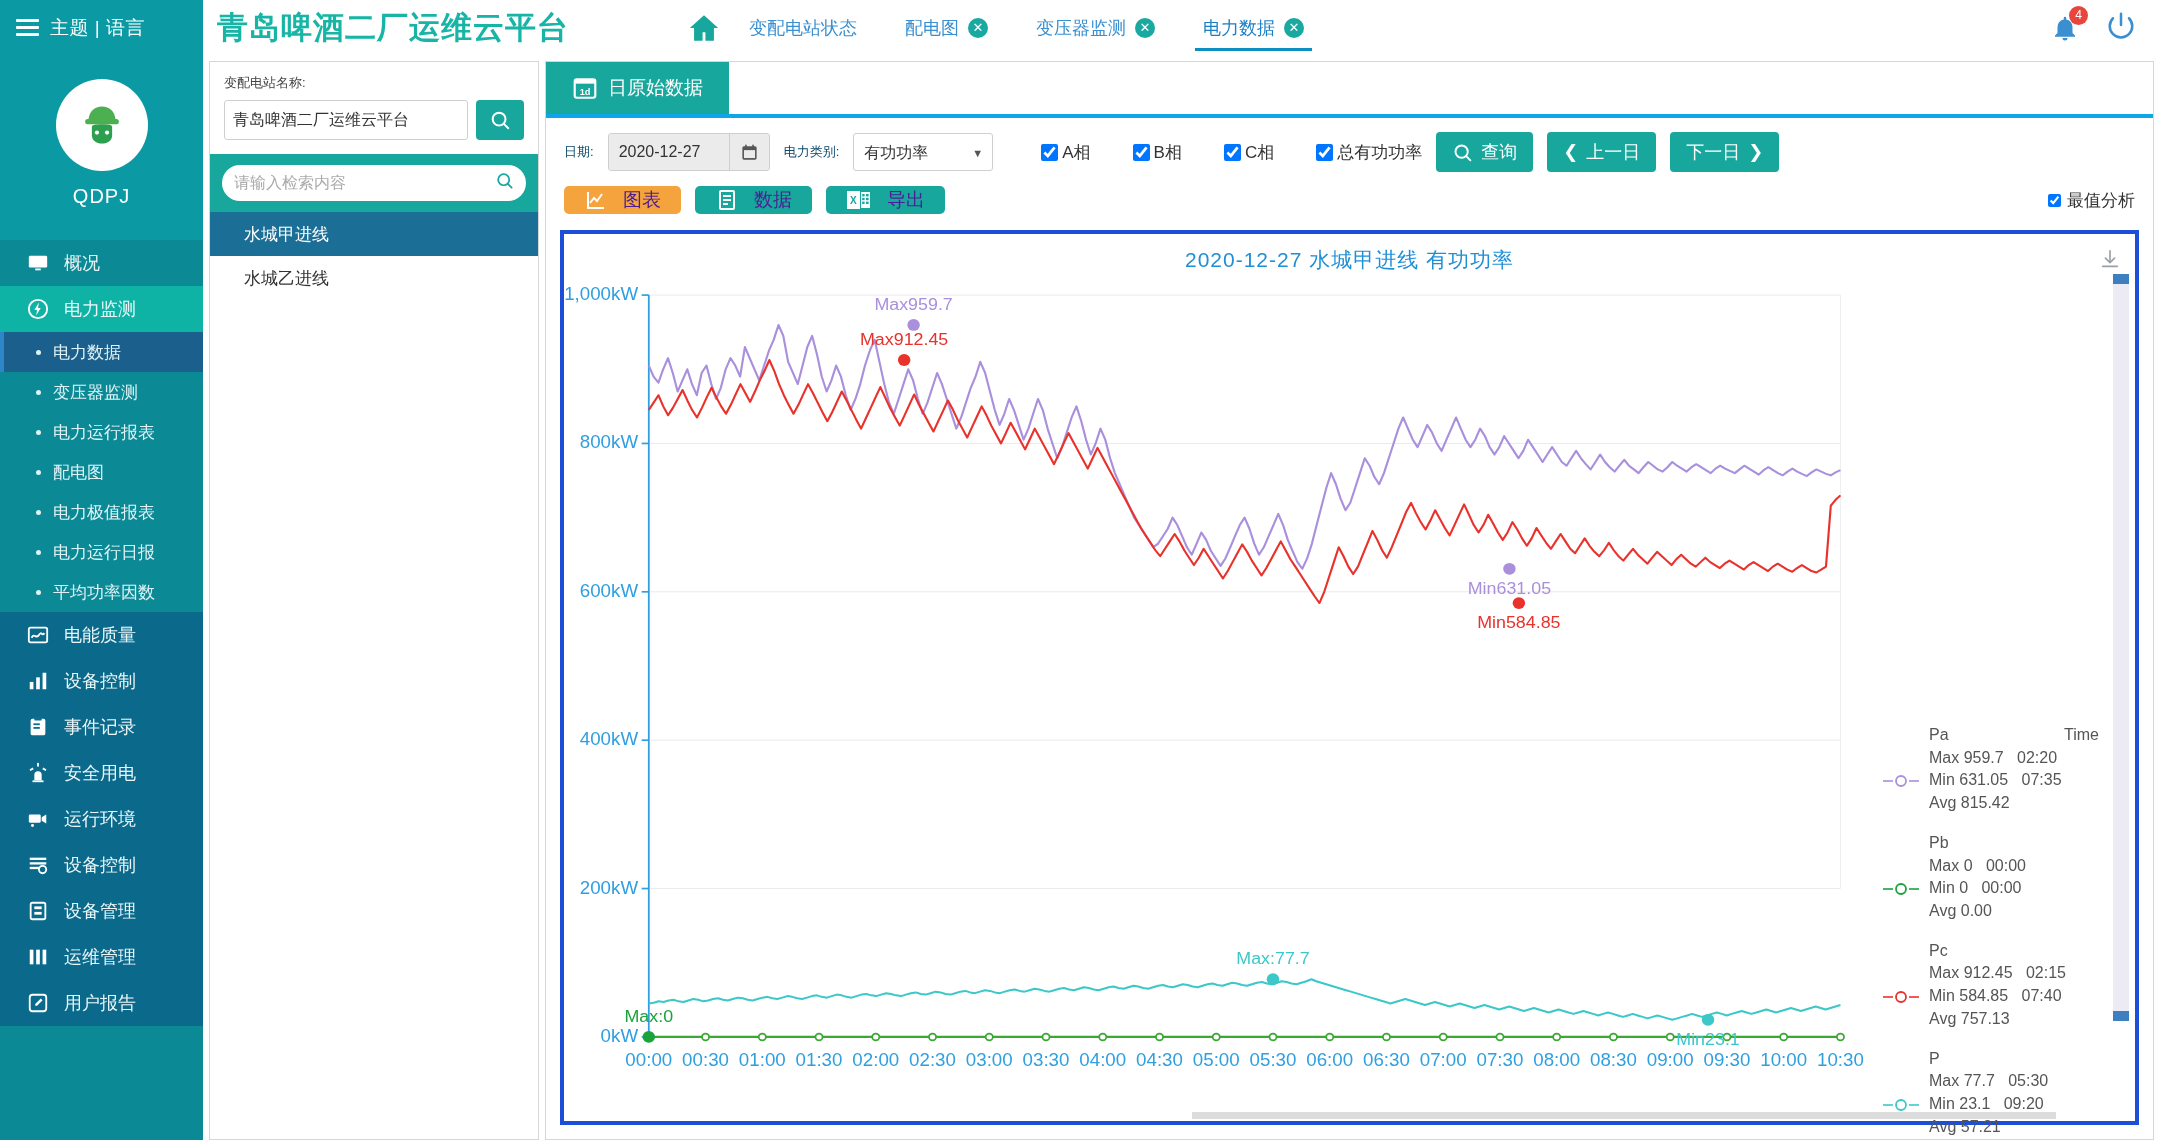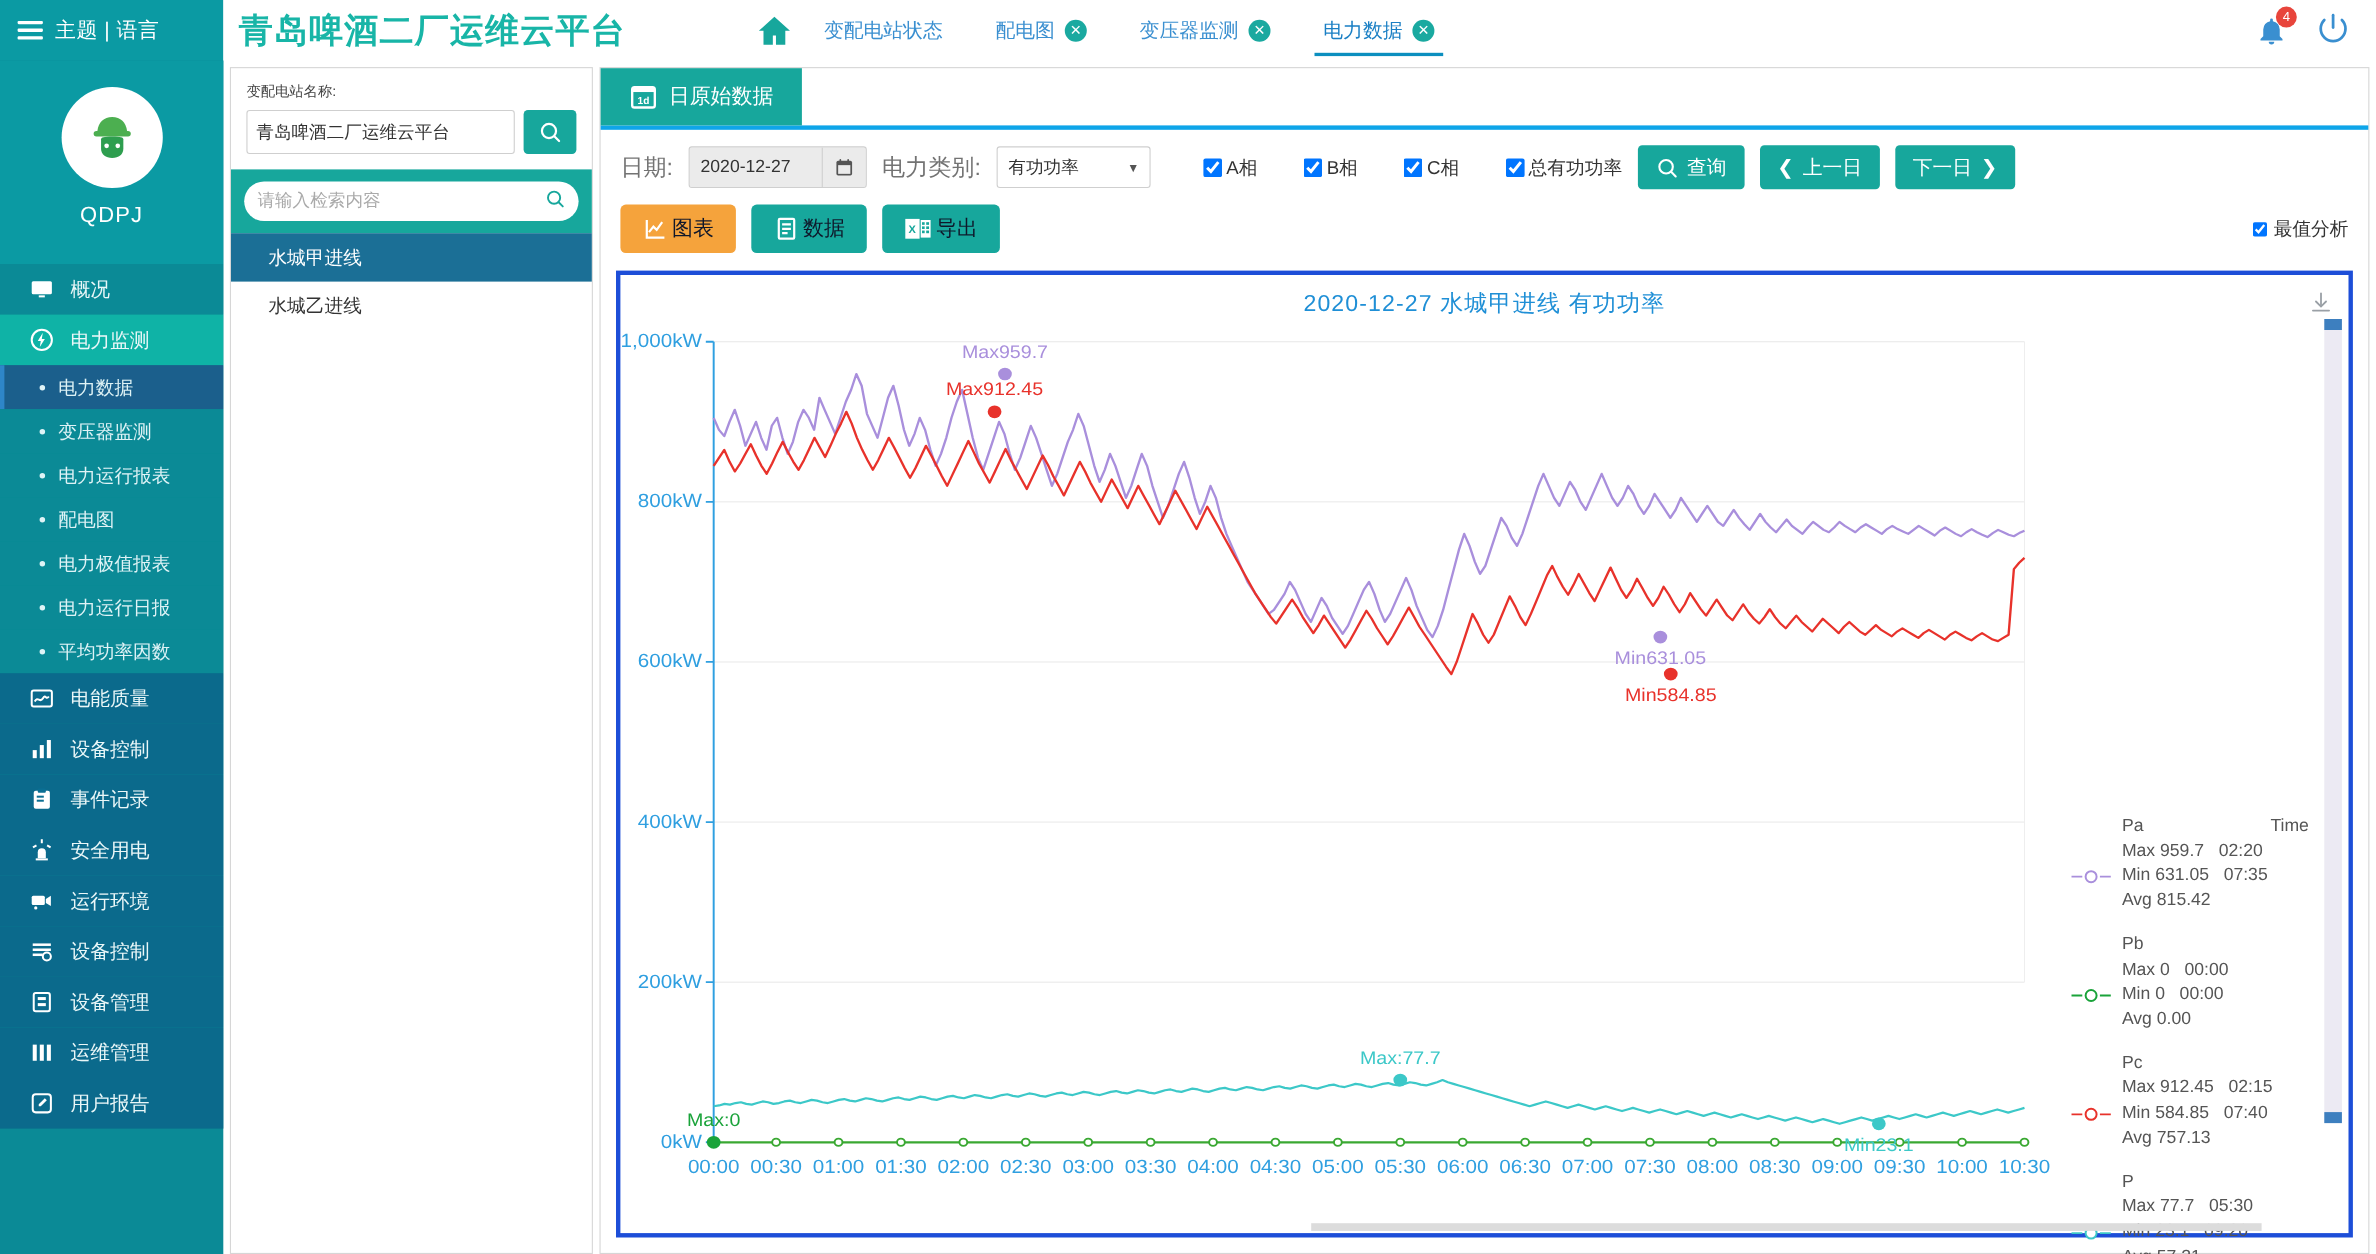--- a/index.html
+++ b/index.html
@@ -64,34 +64,34 @@
   .lp-item.sel { background:#1b6f96; color:#fff; }
 
   
   .content { flex:1; border:1px solid #d6d6d6; display:flex; flex-direction:column; min-width:0; }
   .ctabs { display:flex; border-bottom:4px solid #0ea5e9; height:56px; }
   .ctab { display:flex; align-items:center; gap:10px; padding:0 26px; font-size:19px; cursor:pointer; color:#3a8fd0; }
   .ctab.active { background:#17a79c; color:#fff; }
   .ctab .ci { width:26px; height:26px; display:flex; align-items:center; justify-content:center; }
 
   .toolbar { display:flex; align-items:center; gap:14px; padding:14px 18px 8px; flex-wrap:nowrap; }
-  .tlabel { font-size:21px; color:#737373; }
+  .tlabel { font-size:13px; color:#0c4a6e; }
   .datebox { display:flex; border:1px solid #cfcfcf; border-radius:3px; height:38px; overflow:hidden; background:#ebebeb; }
   .datebox input { border:none; background:#ebebeb; width:120px; padding:0 10px; font-size:16px; color:#333; font-family:inherit; outline:none; }
   .datebtn { width:40px; background:#ebebeb; border-left:1px solid #cfcfcf; display:flex; align-items:center; justify-content:center; cursor:pointer; }
   .selbox { position:relative; }
   .selbox select { appearance:none; -webkit-appearance:none; border:1px solid #cfcfcf; border-radius:3px; height:38px; width:140px; padding:0 28px 0 10px; font-size:16px; background:#fff; font-family:inherit; color:#333; }
   .selarrow { position:absolute; right:10px; top:14px; pointer-events:none; font-size:11px; color:#555; }
   .cbgroup { display:flex; align-items:center; gap:14px; margin-left:6px; }
   .cbitem { display:flex; align-items:center; gap:4px; font-size:17px; color:#333; cursor:pointer;margin-left:28px; }
   .cbitem input { width:17px; height:17px; }
   .tbtn { background:#17a79c; color:#fff; border:none; border-radius:4px; height:40px; padding:0 16px; font-size:18px; display:flex; align-items:center; gap:8px; cursor:pointer; font-family:inherit; }
 
   .toolbar2 { display:flex; align-items:center; gap:14px; padding:6px 18px 10px; }
-  .bigbtn { border:none; border-radius:5px; height:44px; padding:0 20px; color:#0f172a; font-size:19px; display:flex; align-items:center; gap:3px; cursor:pointer; font-family:inherit; }
+  .bigbtn { border:none; border-radius:5px; height:28px; padding:0 20px; color:#4c1d95; font-size:19px; display:flex; align-items:center; gap:15px; cursor:pointer; font-family:inherit; }
   .bigbtn.orange { background:#f5a33c; }
   .bigbtn.teal { background:#17a79c; }
   .maxan { margin-left:auto; display:flex; align-items:center; gap:6px; font-size:17px; color:#333; }
 
   
   .chartwrap { flex:1; margin:6px 14px 14px; border:4px solid #1d4ed8; position:relative; min-height:0; background:#fff; }
   .chart-title { text-align:center; color:#1f8fd6; font-size:21px; padding-top:12px; letter-spacing:1px; }
   .dl-ico { position:absolute; right:14px; top:14px; cursor:pointer; }
   svg.plot { display:block; width:100%; height:calc(100% - 44px); }
   .legendpanel { position:absolute; right:22px; top:490px; width:230px; font-size:16px; color:#555; line-height:1.42; }

